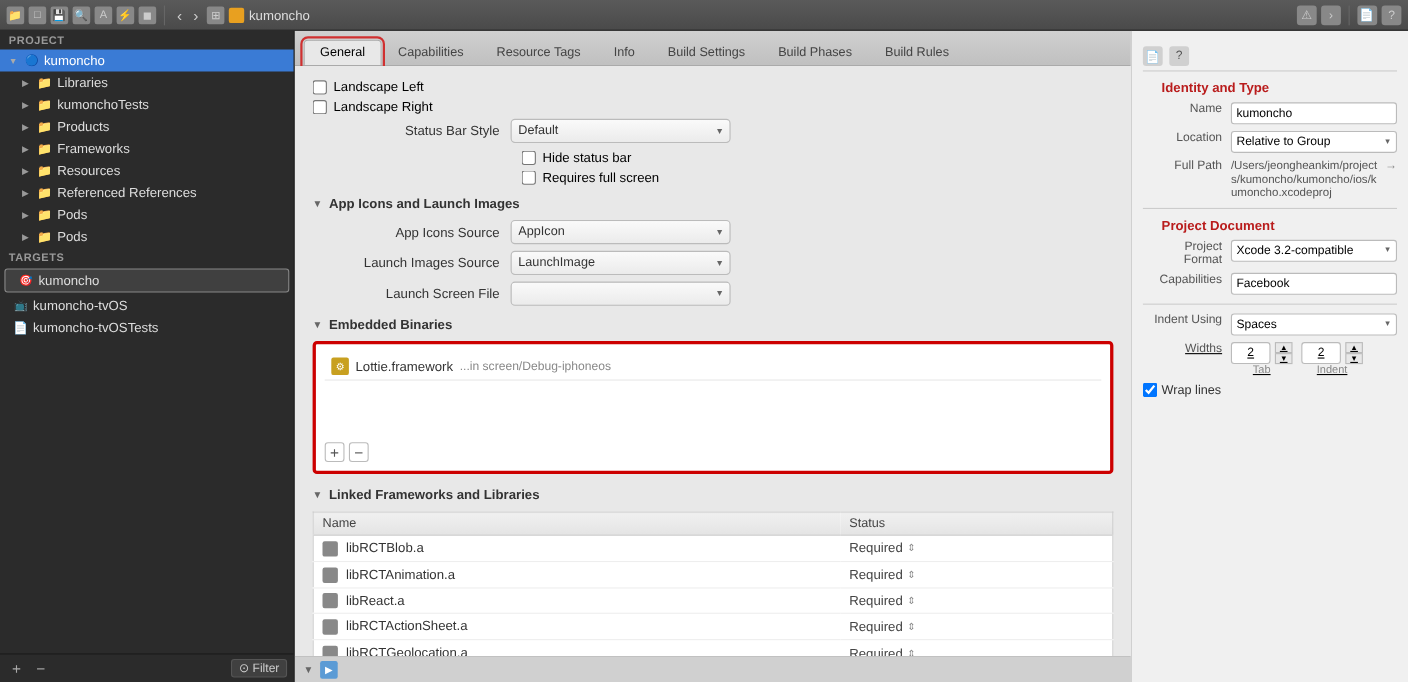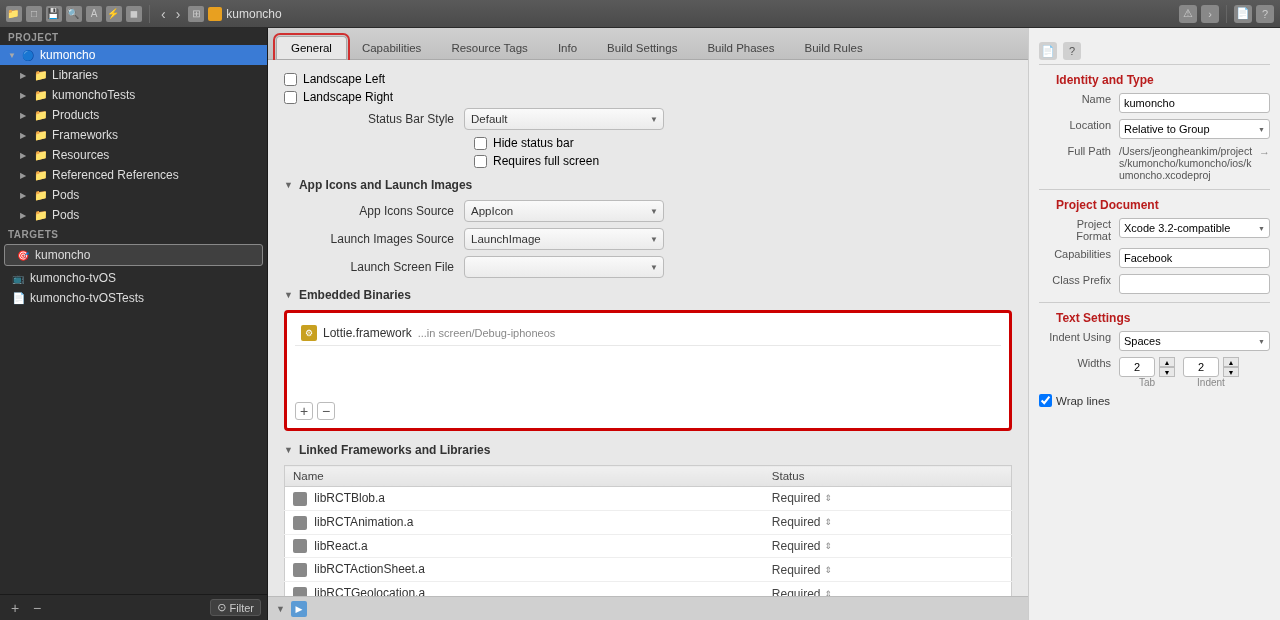--- a/index.html
+++ b/index.html
@@ -632,43 +632,36 @@
       </div>
     </div>
 
     <div class="rp-row">
       <div class="rp-label">Capabilities</div>
       <div style="flex:1">
         <input class="rp-input" type="text" value="Facebook" style="">
       </div>
     </div>
 
-    <div class="rp-row">
-      <div class="rp-label">Class Prefix</div>
-      <div style="flex:1">
-        <input class="rp-input" type="text" value="" style="">
-      </div>
-    </div>
 
     <div class="rp-divider"></div>
-    <div class="rp-section-title">Text Settings</div>
 
     <div class="rp-row">
       <div class="rp-label">Indent Using</div>
       <div style="flex:1">
         <div class="rp-select-wrapper">
           <select>
             <option>Spaces</option>
             <option>Tabs</option>
           </select>
         </div>
       </div>
     </div>
 
-    <div class="rp-row" style="align-items: flex-start;">
+    <div class="rp-row" style="align-items: flex-start; text-decoration: underline;">
       <div class="rp-label">Widths</div>
       <div style="flex:1; display:flex; gap:8px;">
         <div>
           <div class="rp-stepper">
             <input type="text" value="2" style="">
             <div class="stepper-btns">
               <button>▲</button>
               <button>▼</button>
             </div>
           </div>

